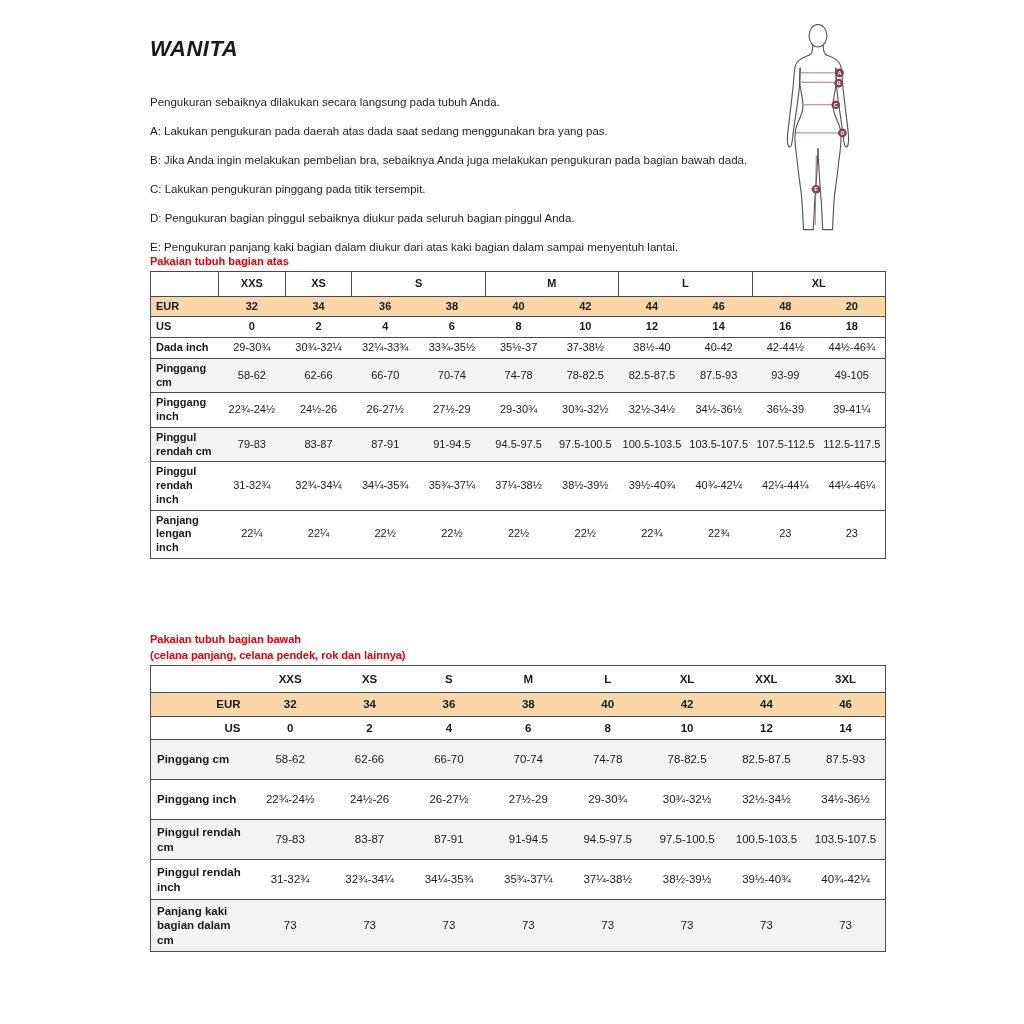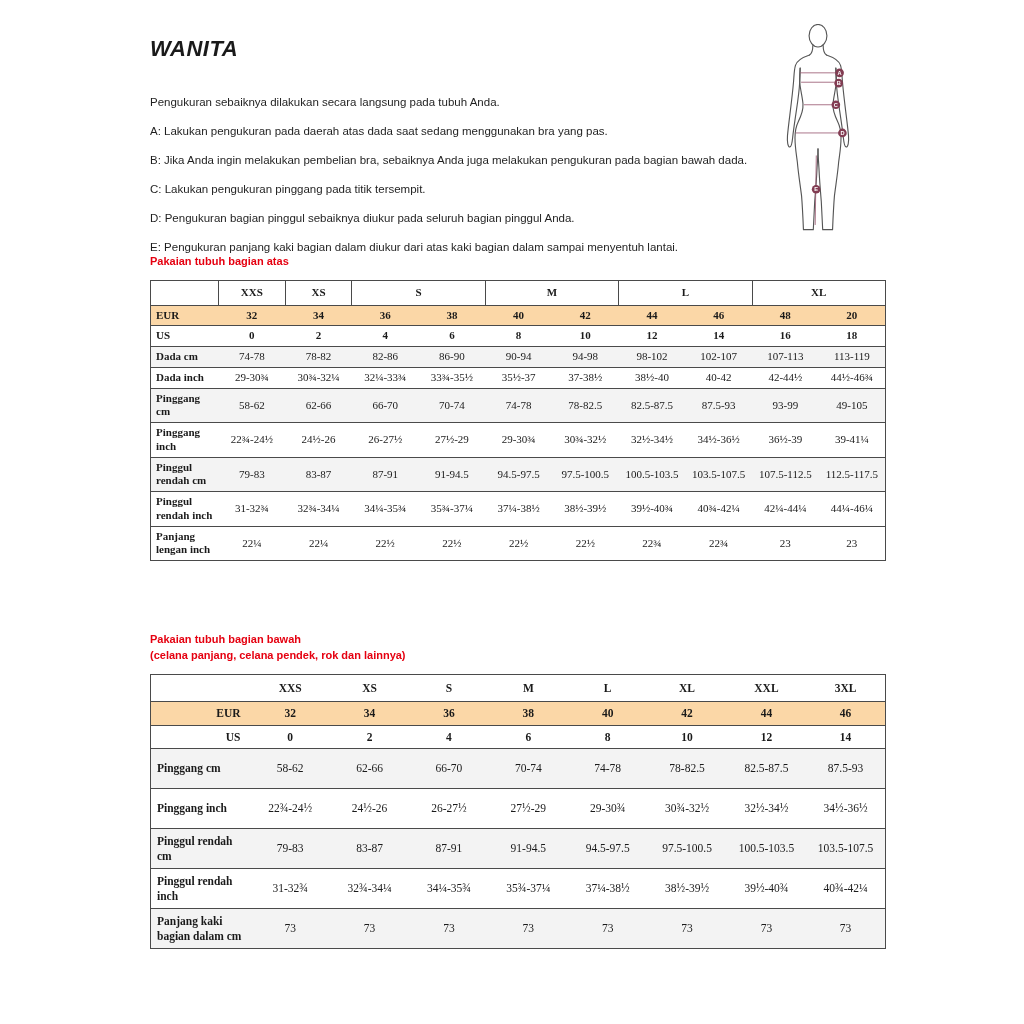--- a/index.html
+++ b/index.html
@@ -20,21 +20,21 @@
 
   .text-col { position:absolute; left:150px; top:78px; width:610px;margin-top:17px; }
   .intro, .instr { font-size:11.5px; line-height:1.3; margin-bottom:14px; color:#1f1f1f; }
 
   .figure-col { position:absolute; left:766px; top:24px; width:104px; height:216px; }
 
   .section { position:absolute; left:150px; width:736px; }
   .section-atas { top:254px; }
   .section-bawah { top:632px; }
   .section-title { color:#e50010; font-size:11px; font-weight:700; line-height:1.45; }
-  .table-holder { margin-top:10px;font-family:Liberation Serif, serif; }
+  .table-holder { margin-top:1px; }
 
   table.size-table {
     border-collapse:collapse; table-layout:fixed; width:736px;
     border:1px solid #4a4a4a;
   }
   .size-table th, .size-table td {
     text-align:center; vertical-align:middle;
     font-weight:400; color:#1a1a1a; line-height:1.25;
   }
   .size-table tbody tr th, .size-table tbody tr td { border-top:1px solid #4a4a4a; }
@@ -173,33 +173,20 @@
               <td>2</td>
               <td>4</td>
               <td>6</td>
               <td>8</td>
               <td>10</td>
               <td>12</td>
               <td>14</td>
               <td>16</td>
               <td>18</td>
             </tr>
-            <tr class="meas shade">
-              <th class="rlabel">Dada cm</th>
-              <td>74-78</td>
-              <td>78-82</td>
-              <td>82-86</td>
-              <td>86-90</td>
-              <td>90-94</td>
-              <td>94-98</td>
-              <td>98-102</td>
-              <td>102-107</td>
-              <td>107-113</td>
-              <td>113-119</td>
-            </tr>
             <tr class="meas">
               <th class="rlabel">Dada inch</th>
               <td>29-30¾</td>
               <td>30¾-32¼</td>
               <td>32¼-33¾</td>
               <td>33¾-35½</td>
               <td>35½-37</td>
               <td>37-38½</td>
               <td>38½-40</td>
               <td>40-42</td>

